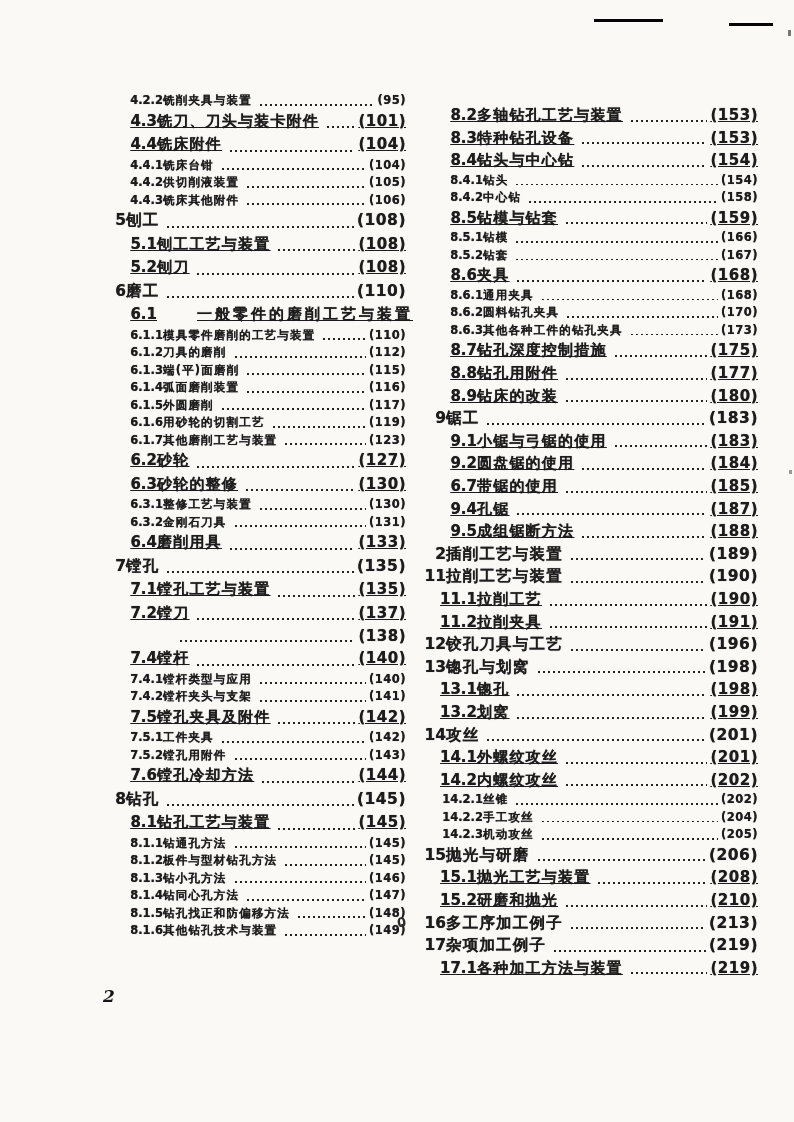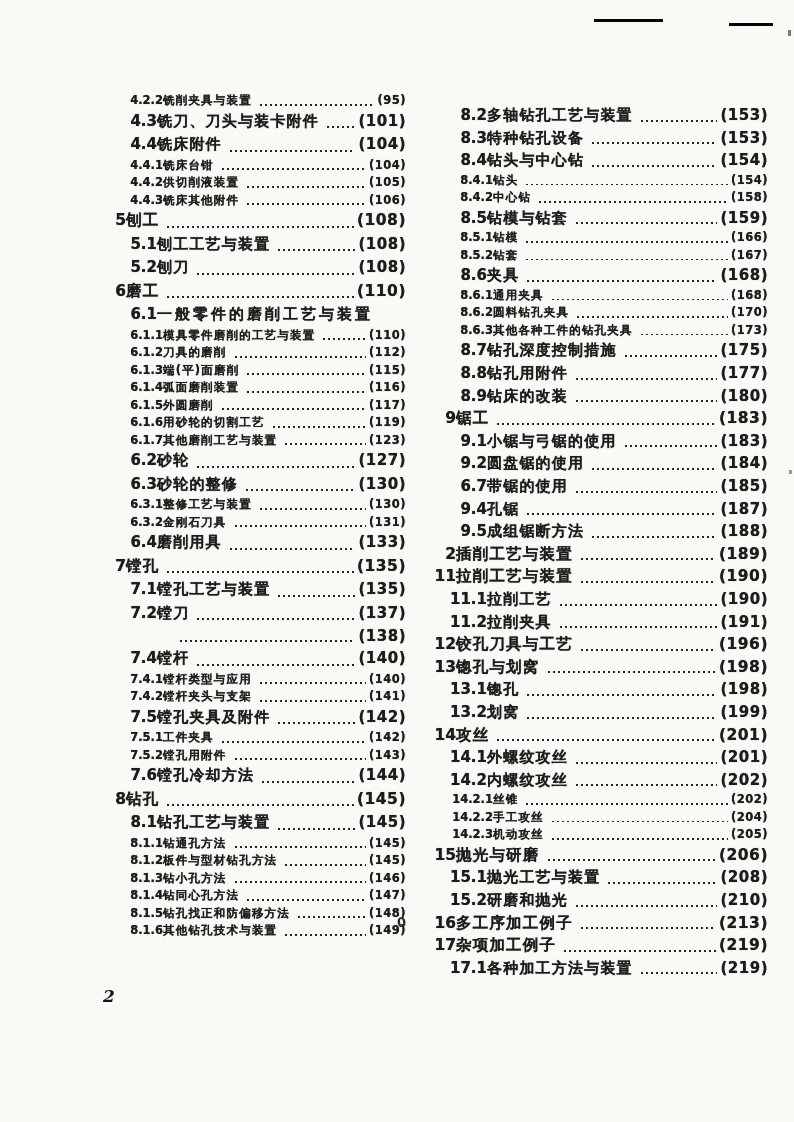--- a/index.html
+++ b/index.html
@@ -7,37 +7,37 @@
   .page{
     position:relative;width:794px;height:1122px;margin:0 auto;
     background:#faf9f5;color:#1c1c1c;overflow:hidden;text-align:right;
   }
   .artifact{position:absolute;background:#050505;}
   .bar1{left:594px;top:19px;width:69px;height:3px;}
   .bar2{left:729px;top:23px;width:44px;height:2.6px;}
   .speck{position:absolute;background:#777;width:3px;height:6px;}
   .col{position:absolute;display:flex;flex-direction:column;}
   .col-left{left:100px;top:92px;width:306px;}
-  .col-right{left:430px;top:104px;width:338px;}
+  .col-right{left:420px;top:104px;width:338px;}
   .row{
     display:flex;align-items:baseline;font-weight:700;
     text-shadow:0 0 0.7px rgba(25,25,25,0.85);
     white-space:nowrap;
   }
   .lv1{font-size:15.5px;line-height:23.5px;}
   .lv1 .num{min-width:26px;}
-  .lv2{font-size:15px;line-height:23.5px;padding-left:17px;}
+  .lv2{font-size:15px;line-height:23.5px;padding-left:17px;text-decoration:underline;}
   .lv2 .num{min-width:40px;}
   .lv3{font-size:11.5px;line-height:17.5px;padding-left:13px;}
   .lv3 .num{min-width:50px;}
   .col-right .lv1,.col-right .lv2{line-height:22.6px;}
   .lvcont{font-size:15px;line-height:22px;padding-left:72px;}
   .num{display:inline-block;}
   .title{letter-spacing:1.2px;}
-  .nodots .title{letter-spacing:3px;}
+  .nodots .title{letter-spacing:3px;margin-left:40px;}
   .dots{
     flex:1 1 auto;height:2px;margin:0 3px 5px 8px;align-self:flex-end;
     background:repeating-linear-gradient(90deg,#242424 0 2px,transparent 2px 5px);
   }
   .lv3 .dots{height:1.7px;margin-bottom:4px;}
   .page-ref{white-space:nowrap;letter-spacing:0.5px;}
   .lv3 .page-ref{font-size:11.5px;}
   .stray{
     position:absolute;left:397px;top:915px;font-size:13px;font-weight:700;
     color:#2a2a2a;transform:rotate(-8deg);

